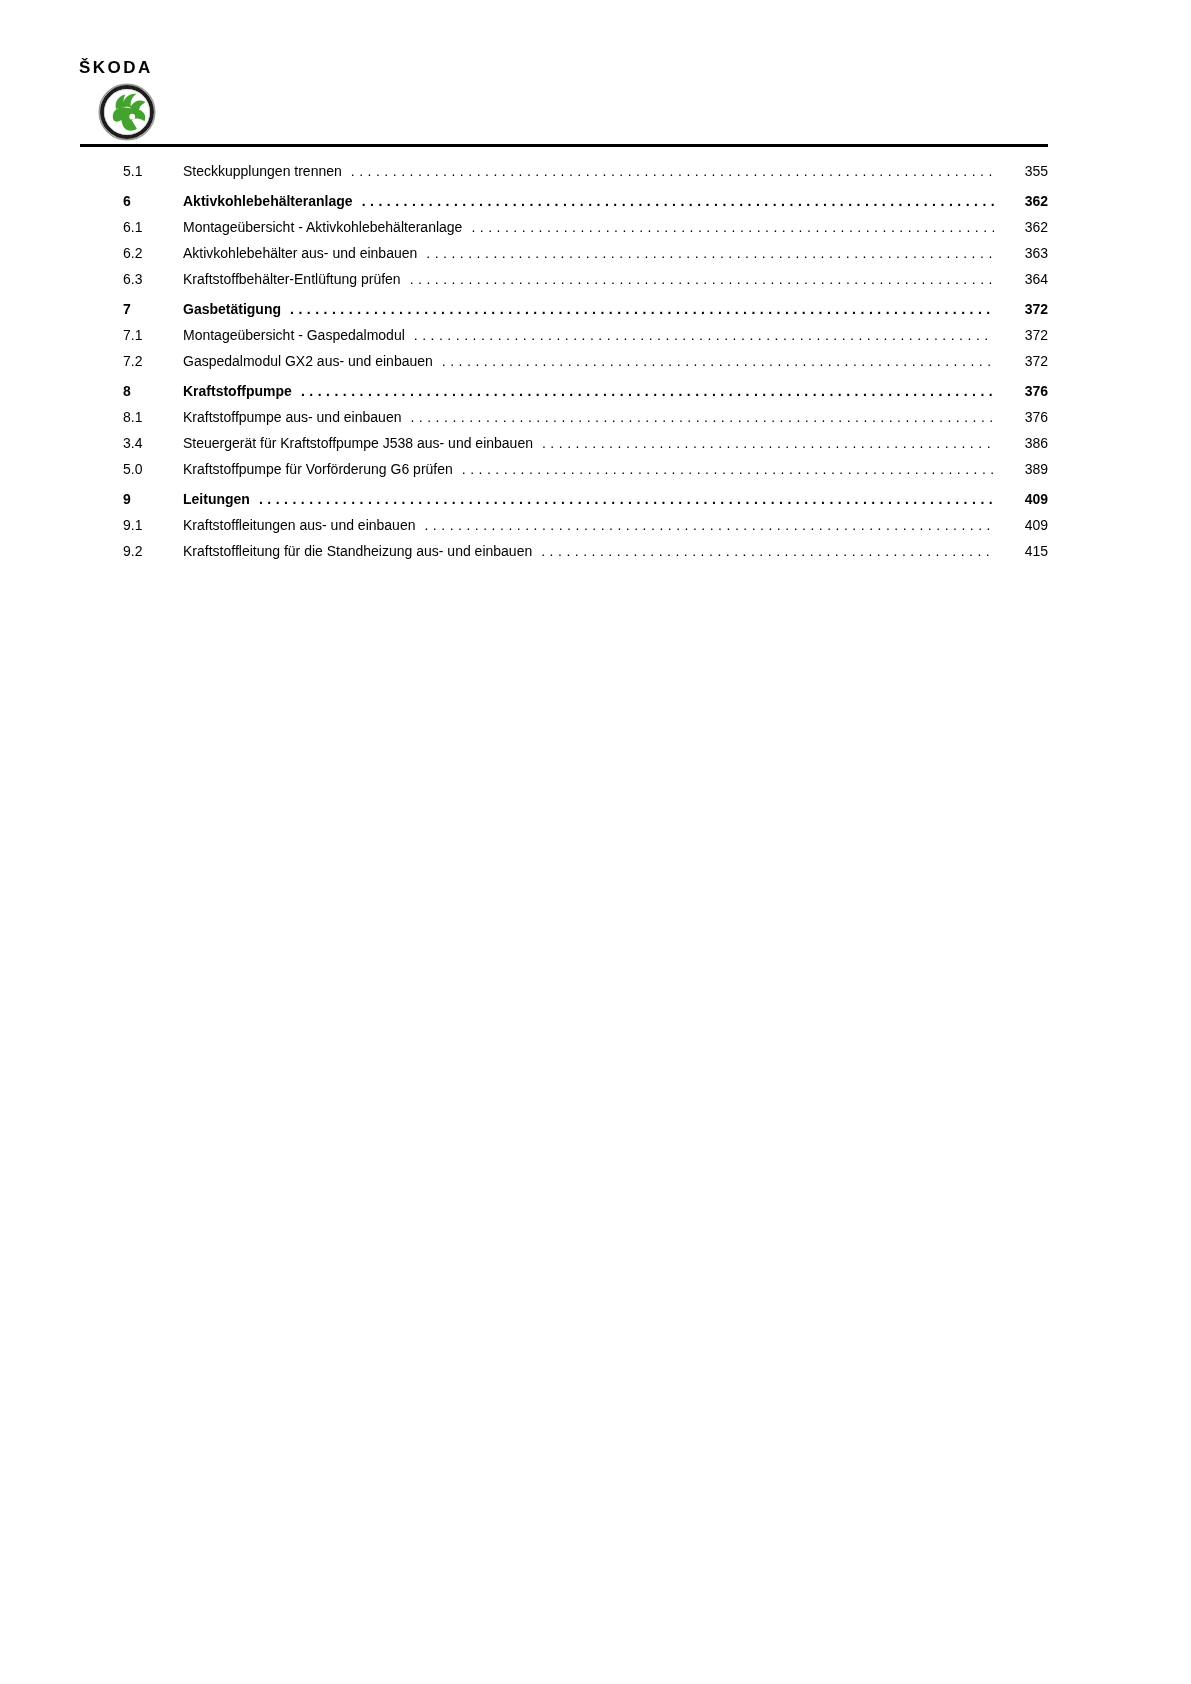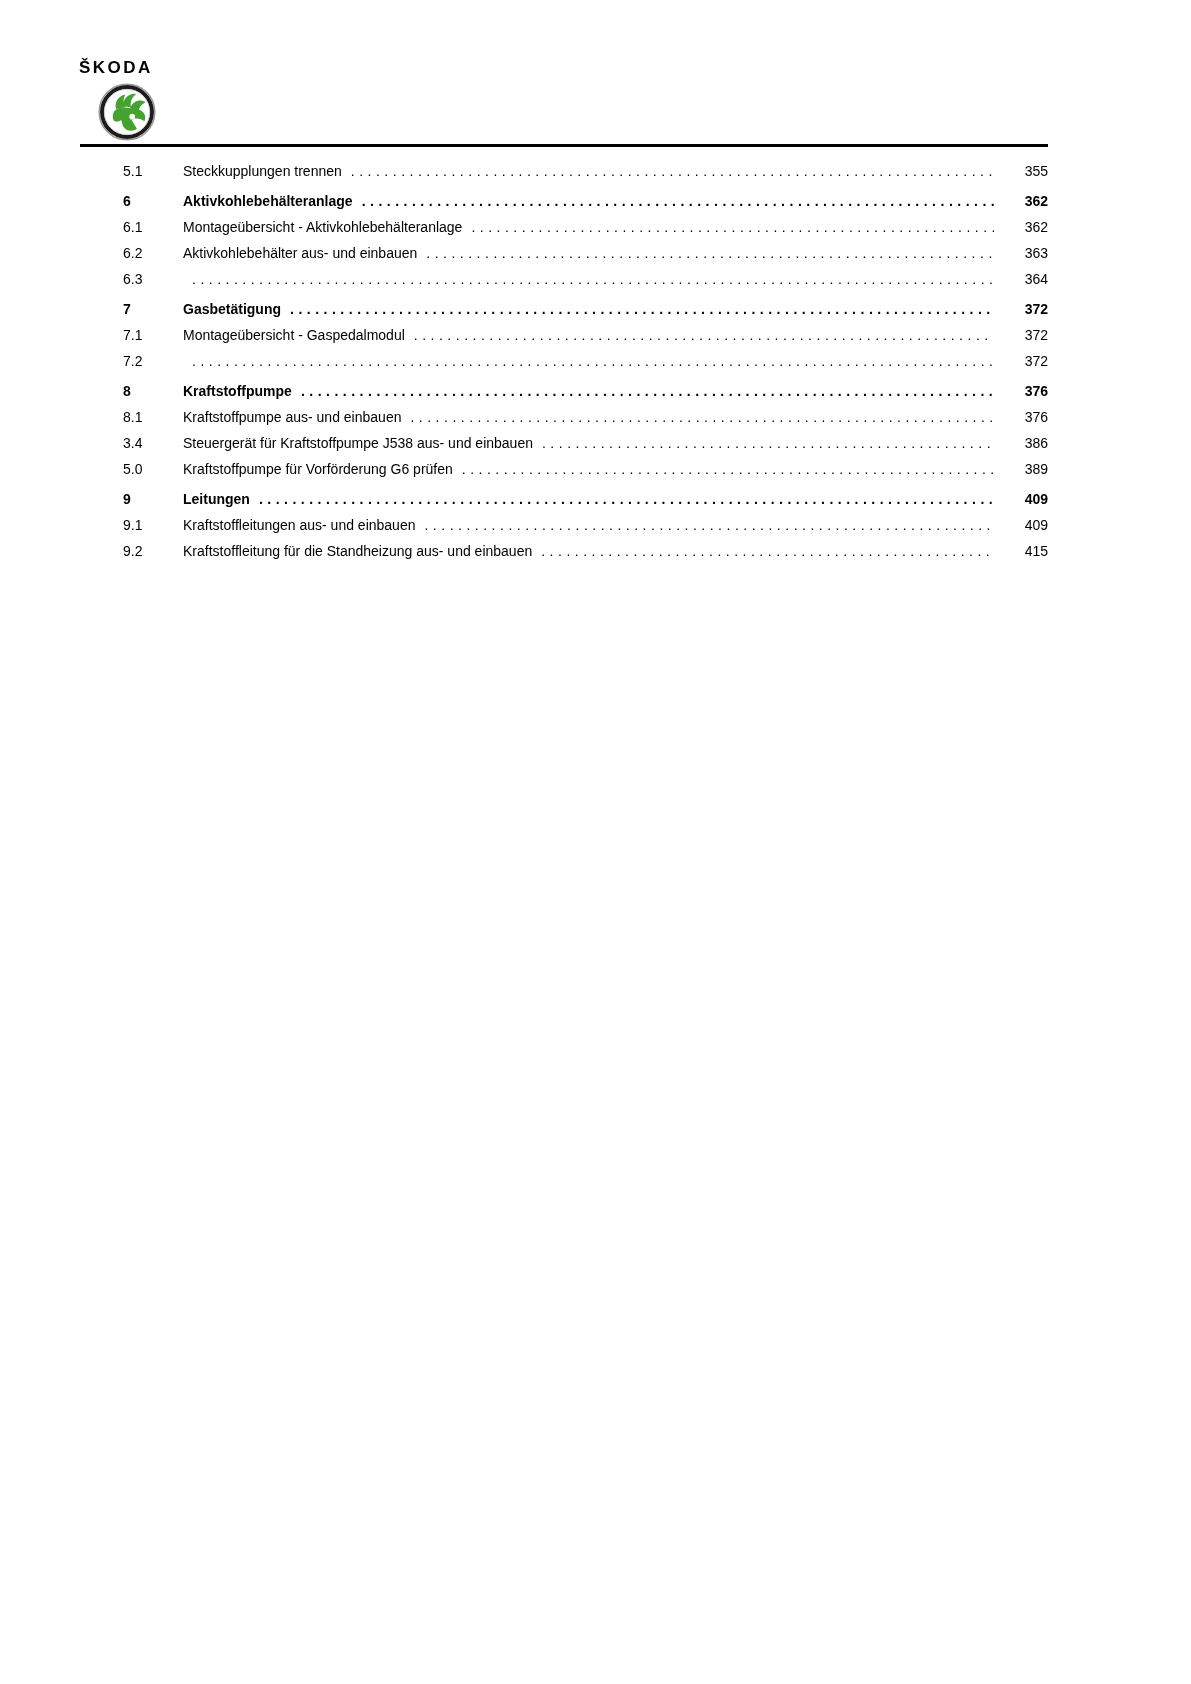--- a/index.html
+++ b/index.html
@@ -146,40 +146,42 @@
 
     <div class="toc-row">
       <span class="num">6.2</span>
       <span class="title">Aktivkohlebehälter aus- und einbauen</span>
       <span class="leader">................................................................................................................................................................</span>
       <span class="pagenum">363</span>
     </div>
 
     <div class="toc-row">
       <span class="num">6.3</span>
+      <span class="title">Kraftstoffbehälter-Entlüftung prüfen</span>
       <span class="leader">................................................................................................................................................................</span>
       <span class="pagenum">364</span>
     </div>
 
     <div class="toc-row chapter">
       <span class="num">7</span>
       <span class="title">Gasbetätigung</span>
       <span class="leader">................................................................................................................................................................</span>
       <span class="pagenum">372</span>
     </div>
 
     <div class="toc-row">
       <span class="num">7.1</span>
       <span class="title">Montageübersicht - Gaspedalmodul</span>
       <span class="leader">................................................................................................................................................................</span>
       <span class="pagenum">372</span>
     </div>
 
     <div class="toc-row">
       <span class="num">7.2</span>
+      <span class="title">Gaspedalmodul GX2 aus- und einbauen</span>
       <span class="leader">................................................................................................................................................................</span>
       <span class="pagenum">372</span>
     </div>
 
     <div class="toc-row chapter">
       <span class="num">8</span>
       <span class="title">Kraftstoffpumpe</span>
       <span class="leader">................................................................................................................................................................</span>
       <span class="pagenum">376</span>
     </div>

